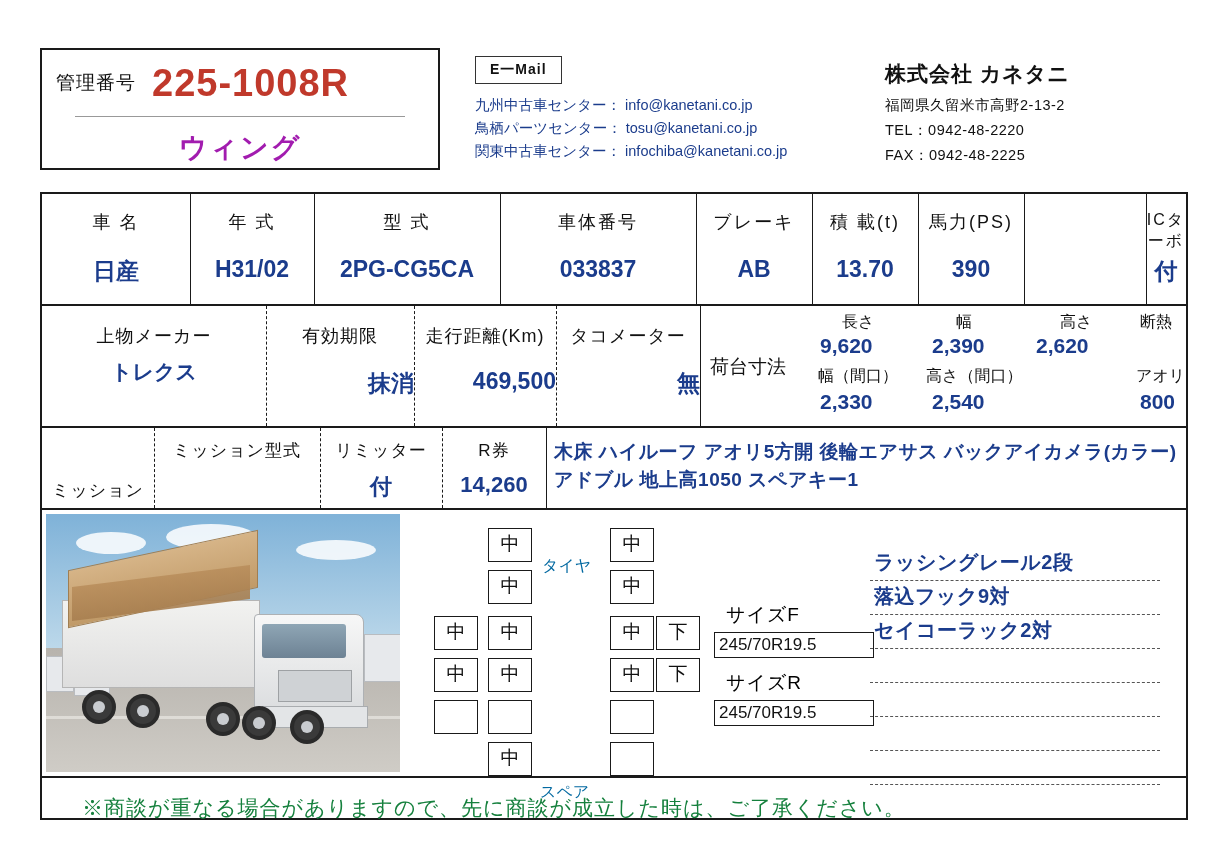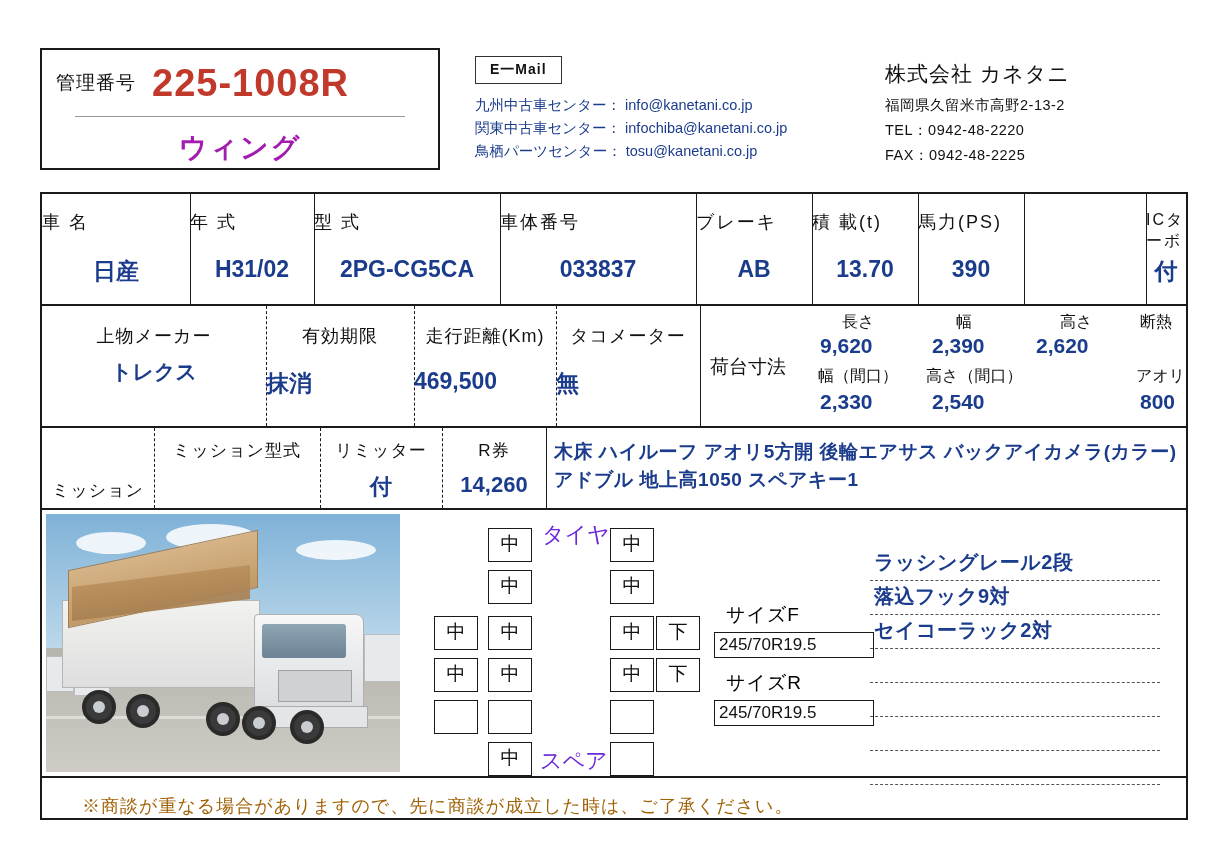--- a/index.html
+++ b/index.html
@@ -96,21 +96,21 @@
   }
 
   .company-block {
     position: absolute;
     left: 845px;
     top: 12px;
     width: 310px;
   }
   .company-name {
     font-size: 21px;
-    font-weight: normal;
+    font-weight: bold;
     letter-spacing: 1px;
     margin-bottom: 8px;
   }
   .company-line {
     font-size: 14.5px;
     margin-top: 6px;
     letter-spacing: 0.5px;
   }
 
   
@@ -147,20 +147,21 @@
   .vline.dash {
     border-left: 1.5px dashed #1a1a1a;
   }
 
   
   #row1 { height: 112px; }
   #row1 .hdtxt {
     position: absolute;
     top: 16px;
     width: 100%;
+    text-align: center;
     font-size: 18px;
     letter-spacing: 2px;
   }
   #row1 .valtxt {
     position: absolute;
     top: 62px;
     width: 100%;
     text-align: center;
     font-size: 23px;
     color: #1b3c8c;
@@ -174,21 +175,21 @@
     top: 18px;
     width: 100%;
     text-align: center;
     font-size: 18px;
     letter-spacing: 1px;
   }
   #row2 .valtxt {
     position: absolute;
     top: 62px;
     width: 100%;
-    text-align: left;
+    text-align: right;
     font-size: 23px;
     color: #1b3c8c;
     font-weight: bold;
   }
   #row2 .maker-val {
     position: absolute;
     top: 54px;
     width: 100%;
     text-align: center;
     font-size: 21px;
@@ -381,22 +382,23 @@
     height: 32px;
     border: 1.5px solid #1a1a1a;
     font-size: 19px;
     line-height: 30px;
     text-align: center;
     color: #111;
     background: #fff;
   }
   .tlabel {
     position: absolute;
-    font-size: 22px;
-    color: #6d28d9;
+    font-size: 16px;
+    color: #0369a1;
+    margin-top: 36px;
   }
 
   .sizes {
     position: absolute;
     left: 672px;
     top: 0;
     width: 190px;
     height: 100%;
   }
   .size-label {
@@ -441,22 +443,22 @@
     font-weight: bold;
     letter-spacing: 0.5px;
   }
 
   
   #row5 { height: 62px; }
   #footnote {
     position: absolute;
     left: 40px;
     top: 16px;
-    font-size: 18px;
-    color: #a16207;
+    font-size: 21px;
+    color: #15803d;
     letter-spacing: 1px;
   }
 </style>
 </head>
 <body>
 
 <div id="sheet">
 
   <div class="header">
 
@@ -469,26 +471,26 @@
       <div class="mgmt-type">ウィング</div>
     </div>
 
     <div class="email-block">
       <div class="email-badge">E一Mail</div>
       <div class="email-line">
         <span>九州中古車センター：</span>
         <span class="addr">info@kanetani.co.jp</span>
       </div>
       <div class="email-line">
+        <span>鳥栖パーツセンター：</span>
+        <span class="addr">tosu@kanetani.co.jp</span>
+      </div>
+      <div class="email-line">
         <span>関東中古車センター：</span>
         <span class="addr">infochiba@kanetani.co.jp</span>
-      </div>
-      <div class="email-line">
-        <span>鳥栖パーツセンター：</span>
-        <span class="addr">tosu@kanetani.co.jp</span>
       </div>
     </div>
 
     <div class="company-block">
       <div class="company-name">株式会社 カネタニ</div>
       <div class="company-line">福岡県久留米市高野2-13-2</div>
       <div class="company-line">TEL：0942-48-2220</div>
       <div class="company-line">FAX：0942-48-2225</div>
     </div>
   </div>

